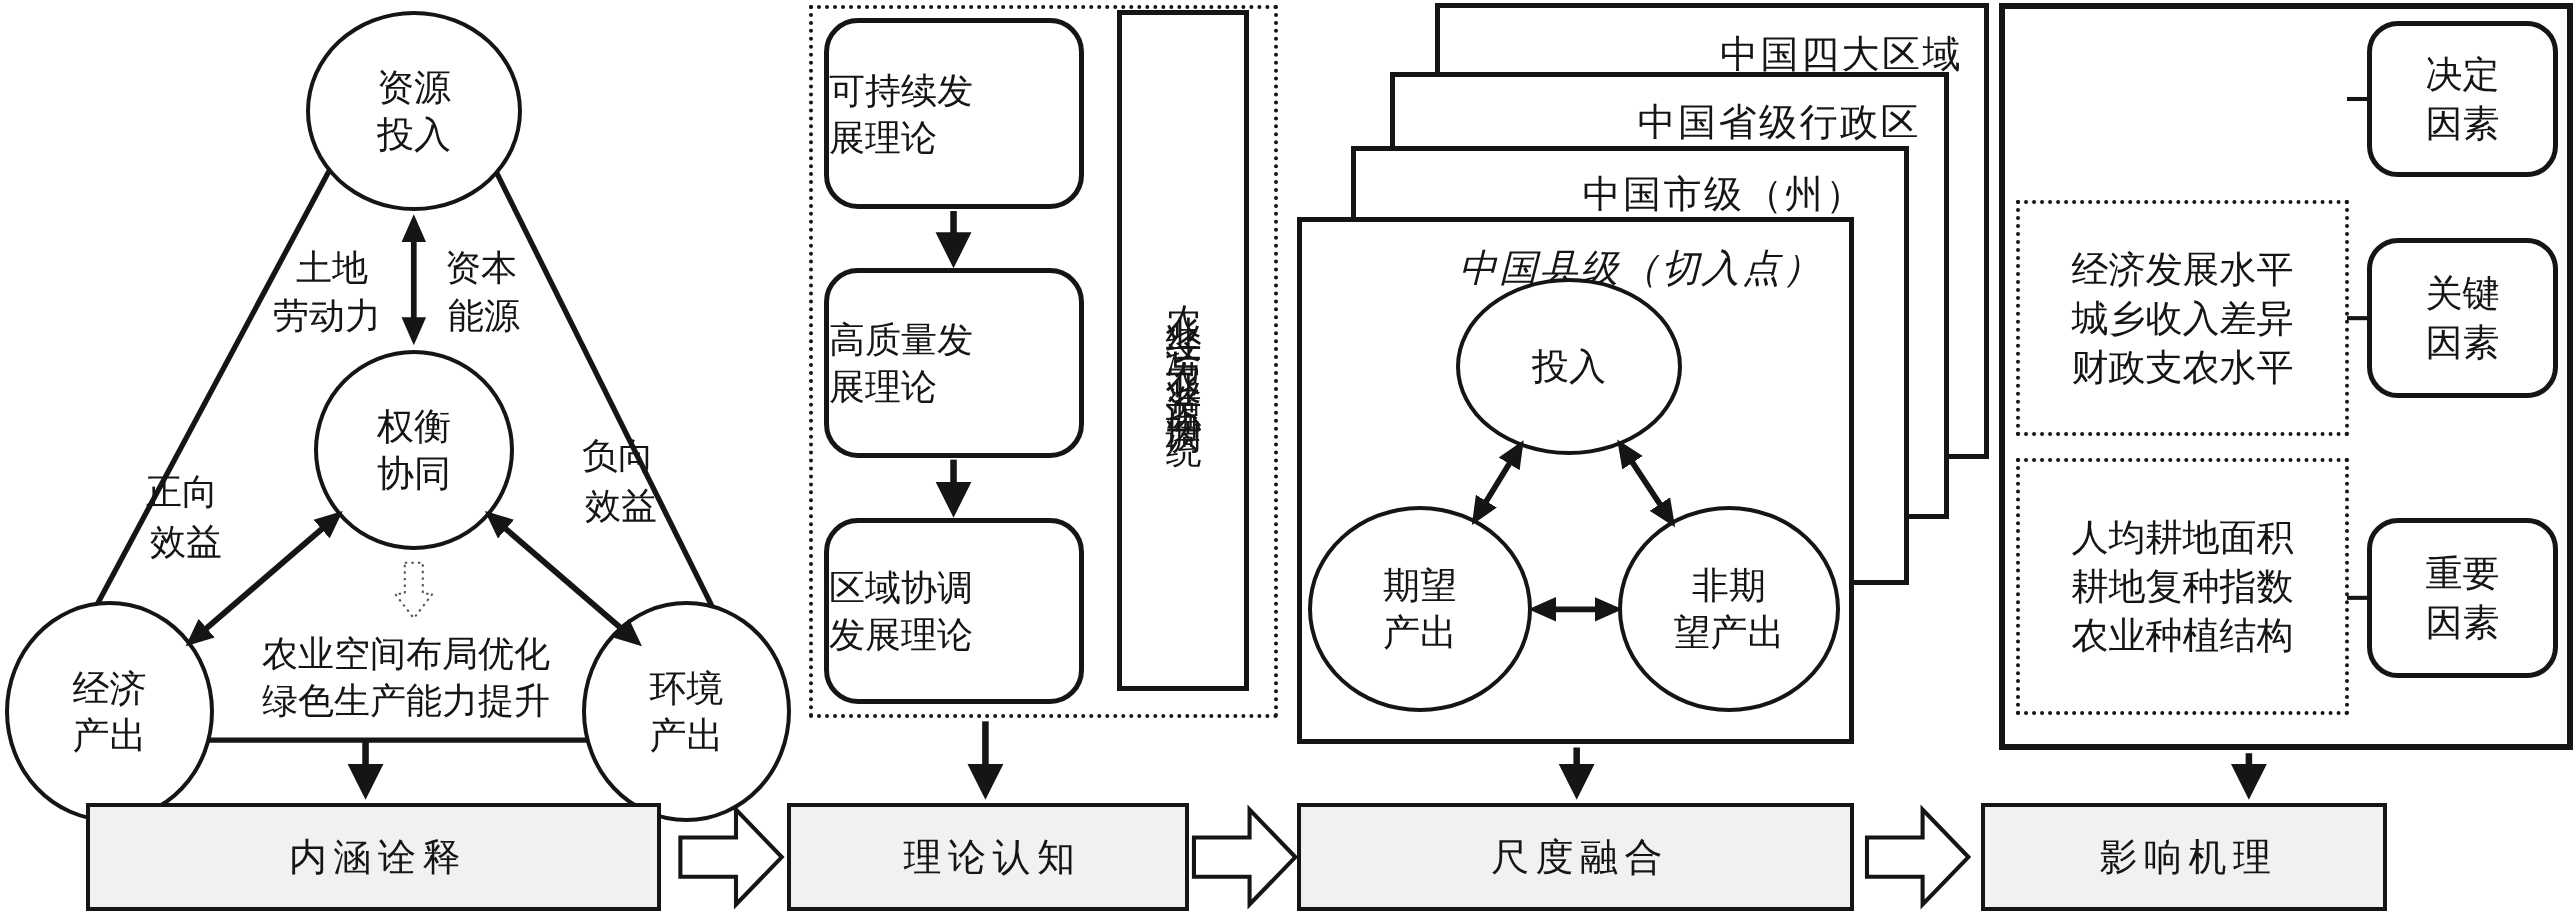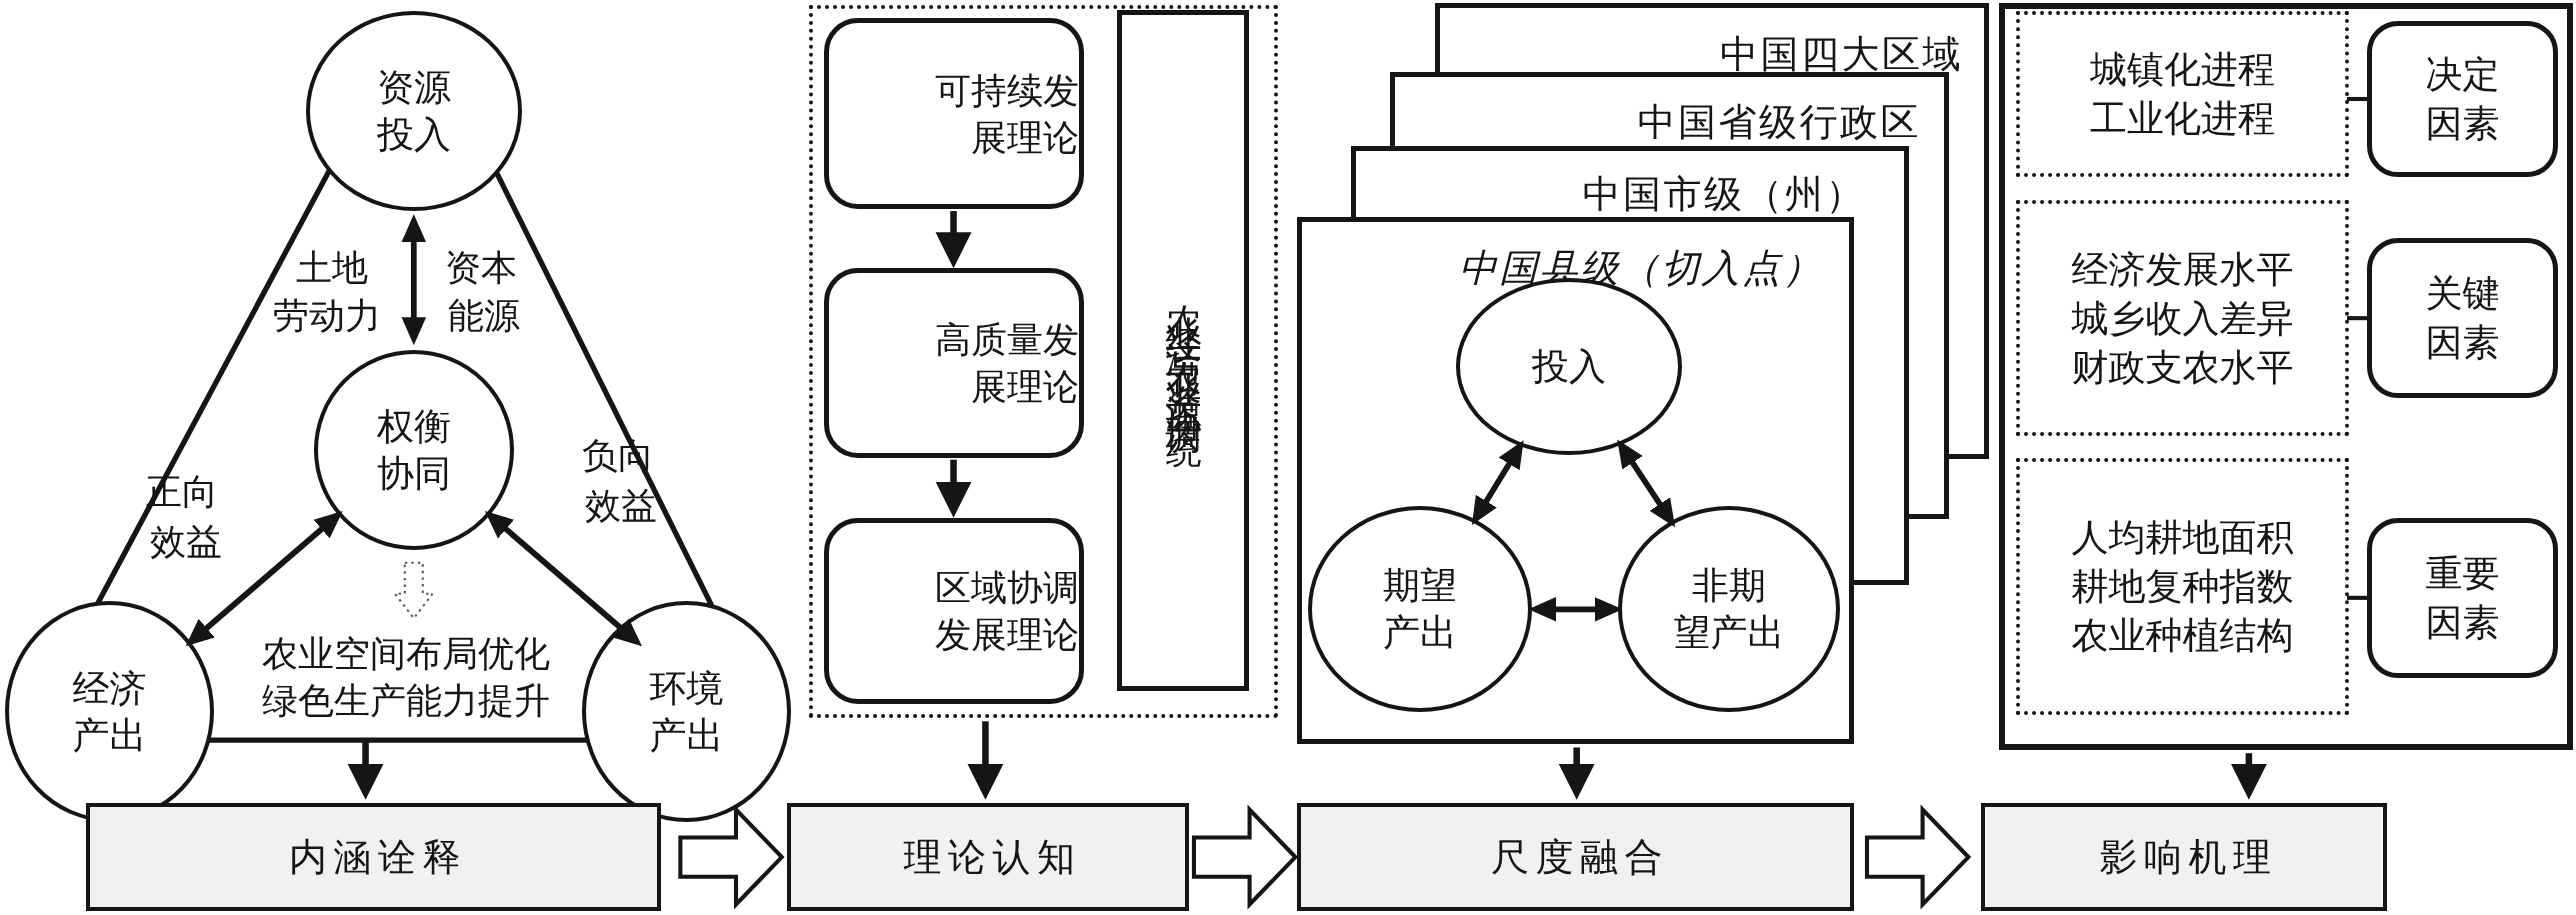--- a/index.html
+++ b/index.html
@@ -10,21 +10,21 @@
   #svg-front{z-index:3;}
   .circle{position:absolute;z-index:2;box-sizing:border-box;background:#fff;border:4.9px solid #151515;
           border-radius:50%;display:flex;flex-direction:column;align-items:center;justify-content:center;
           text-align:center;font-size:37px;line-height:47px;}
   .lbl{position:absolute;z-index:2;transform:translate(-50%,-50%);font-size:36px;white-space:nowrap;}
   .graybox{position:absolute;z-index:2;box-sizing:border-box;background:#f1f1f1;border:4.9px solid #151515;
            display:flex;align-items:center;justify-content:center;font-size:38px;letter-spacing:6.5px;padding-left:9px;}
   .card{position:absolute;z-index:2;box-sizing:border-box;background:#fff;border:5.7px solid #151515;}
   .card-label{position:absolute;font-size:38px;letter-spacing:2.5px;white-space:nowrap;}
   .tbox{position:absolute;z-index:2;box-sizing:border-box;background:#fff;border:5.7px solid #151515;border-radius:34px;
-        display:flex;flex-direction:column;align-items:flex-end;justify-content:center;
+        display:flex;flex-direction:column;align-items:flex-start;justify-content:center;
         font-size:36px;line-height:47px;text-align:center;}
   .dotwrap{position:absolute;z-index:2;box-sizing:border-box;border:4.9px dotted #151515;}
   .p4wrap{position:absolute;z-index:2;box-sizing:border-box;border:6.5px solid #151515;}
   .dotbox{position:absolute;z-index:2;box-sizing:border-box;border:4.1px dotted #151515;
           display:flex;flex-direction:column;align-items:center;justify-content:center;
           font-size:37px;line-height:49px;text-align:center;}
   .rbox{position:absolute;z-index:2;box-sizing:border-box;background:#fff;border:5.7px solid #151515;border-radius:31px;
         display:flex;flex-direction:column;align-items:center;justify-content:center;
         font-size:37px;line-height:49px;text-align:center;}
   .vtext{position:absolute;z-index:2;box-sizing:border-box;background:#fff;border:5.7px solid #151515;
@@ -120,24 +120,20 @@
   </div>
   <div class="circle" style="left:1618px;top:506px;width:222px;height:206px;">
     <span>非期</span>
     <span>望产出</span>
   </div>
   <div class="graybox" style="left:1297px;top:803px;width:557px;height:108px;">
     <span>尺度融合</span>
   </div>
 
   <div class="p4wrap" style="left:1999px;top:2.5px;width:574px;height:747px;"></div>
-  <div class="dotbox" style="left:2016px;top:10.6px;width:333px;height:166px;">
-    <span>城镇化进程</span>
-    <span>工业化进程</span>
-  </div>
   <div class="dotbox" style="left:2016px;top:200px;width:333px;height:236px;">
     <span>经济发展水平</span>
     <span>城乡收入差异</span>
     <span>财政支农水平</span>
   </div>
   <div class="dotbox" style="left:2016px;top:458px;width:333px;height:257px;">
     <span>人均耕地面积</span>
     <span>耕地复种指数</span>
     <span>农业种植结构</span>
   </div>

